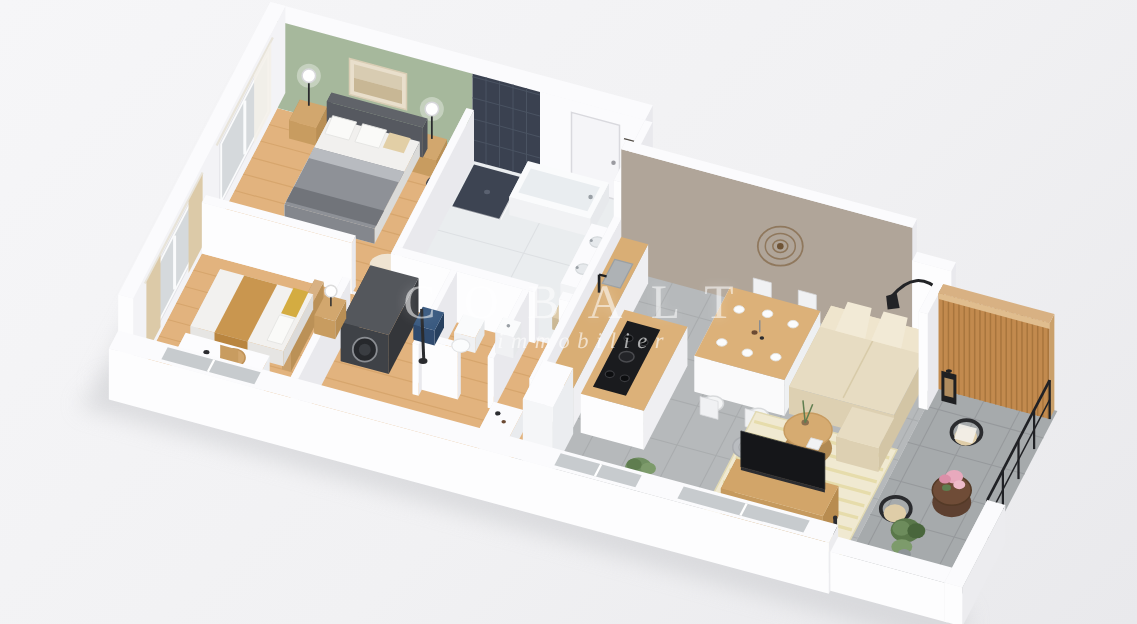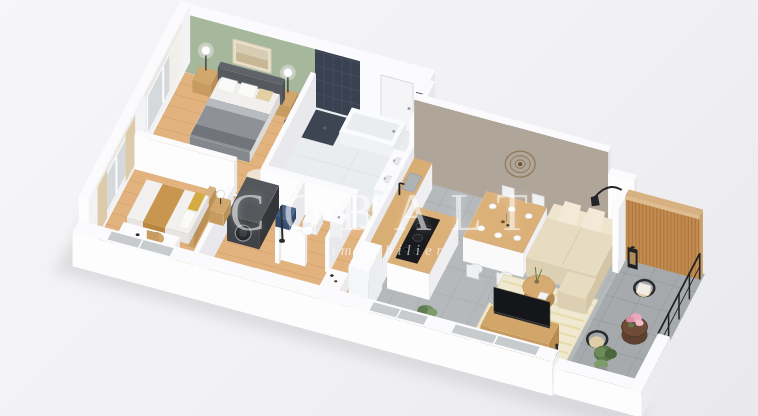--- a/index.html
+++ b/index.html
@@ -1,21 +1,21 @@
 <!DOCTYPE html>
 <html><head>
 <meta charset="utf-8">
 <style>
   html,body{margin:0;padding:0;background:#ededf0;}
   .stage{position:relative;width:758px;height:416px;overflow:hidden;
          background:linear-gradient(135deg,#f6f6f8 0%,#f1f1f3 55%,#e9e9ec 100%);
          font-family:"Liberation Sans",sans-serif;}
   svg{position:absolute;left:0;top:0;}
   .watermark{position:absolute;left:0;right:0;top:184px;text-align:center;pointer-events:none;}
-  .wm-title{font-family:"Liberation Serif",serif;font-size:52px;font-weight:normal;
+  .wm-title{font-family:"Liberation Serif",serif;font-size:32px;font-weight:normal;
             color:rgba(255,255,255,0.55);letter-spacing:19px;text-indent:19px;line-height:1.1;
             text-shadow:0 0 8px rgba(255,255,255,0.25);}
   .wm-sub{font-family:"Liberation Serif",serif;font-style:italic;font-size:15px;
           color:rgba(255,255,255,0.62);letter-spacing:5px;text-indent:5px;margin-top:1px;margin-left:16px;}
 </style>
 </head>
 <body>
 
 <div class="stage">
   <svg id="scene" width="758" height="416" viewBox="0 0 758 416">

